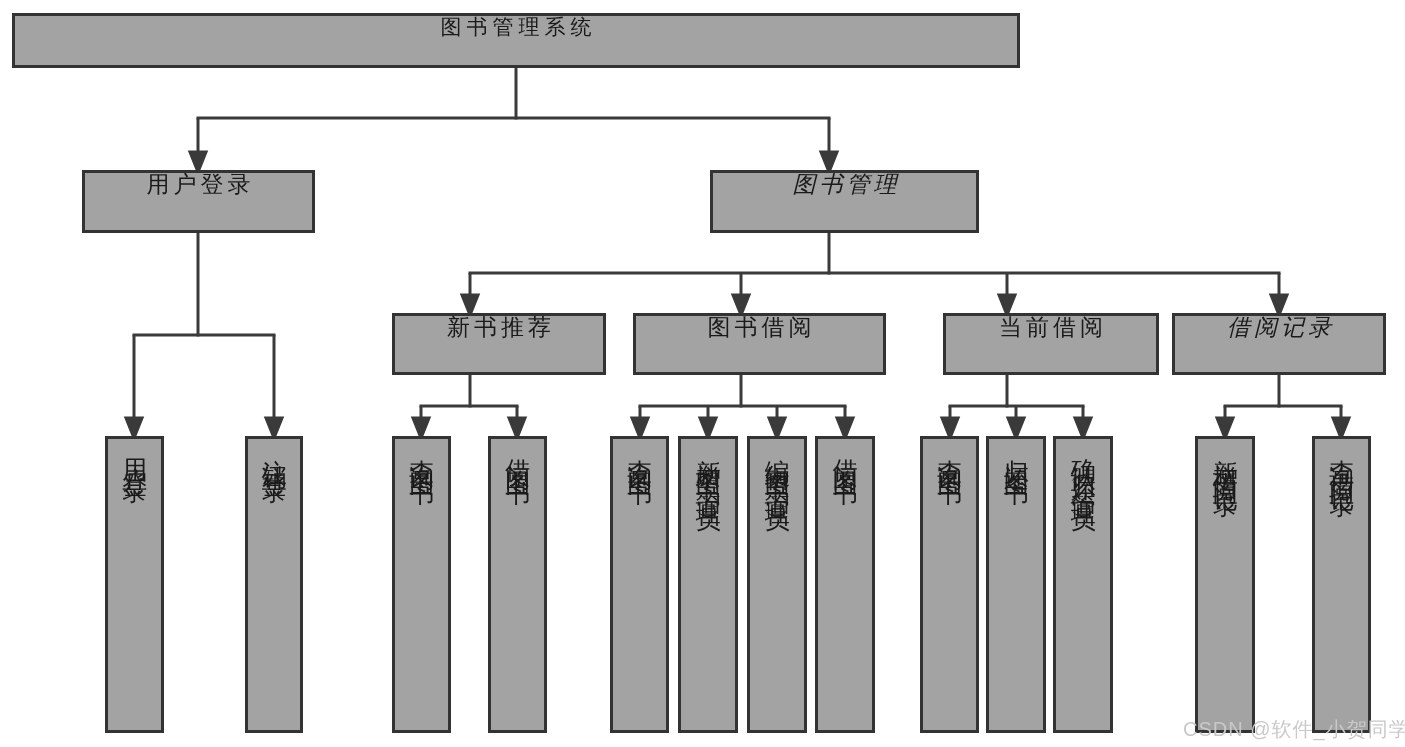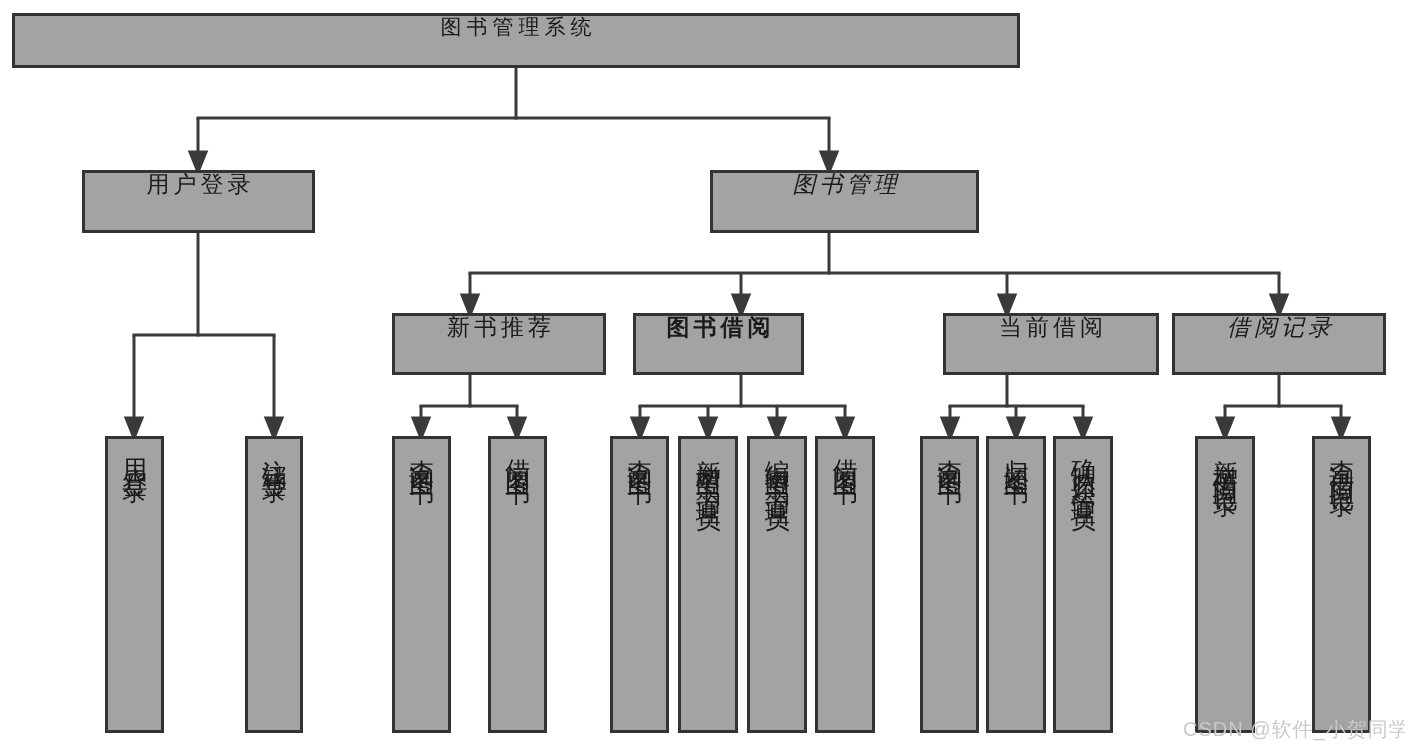--- a/index.html
+++ b/index.html
@@ -148,21 +148,21 @@
   <div class="node" style="left:82px; top:170px; width:233px; height:63px;">
     <span class="hlabel">用户登录</span>
   </div>
   <div class="node" style="left:710px; top:170px; width:269px; height:63px;font-style:italic;">
     <span class="hlabel">图书管理</span>
   </div>
 
   <div class="node" style="left:363px; top:313px; width:214px; height:62px;margin-left:29px;">
     <span class="hlabel">新书推荐</span>
   </div>
-  <div class="node" style="left:633px; top:313px; width:171px; height:62px;font-weight:bold;">
+  <div class="node" style="left:633px; top:313px; width:253px; height:62px;">
     <span class="hlabel">图书借阅</span>
   </div>
   <div class="node" style="left:899px; top:313px; width:216px; height:62px;margin-left:44px;">
     <span class="hlabel">当前借阅</span>
   </div>
   <div class="node" style="left:1172px; top:313px; width:214px; height:62px;font-style:italic;">
     <span class="hlabel">借阅记录</span>
   </div>
 
   <div class="node" style="left:105px; top:436px; width:59px; height:297px;">

